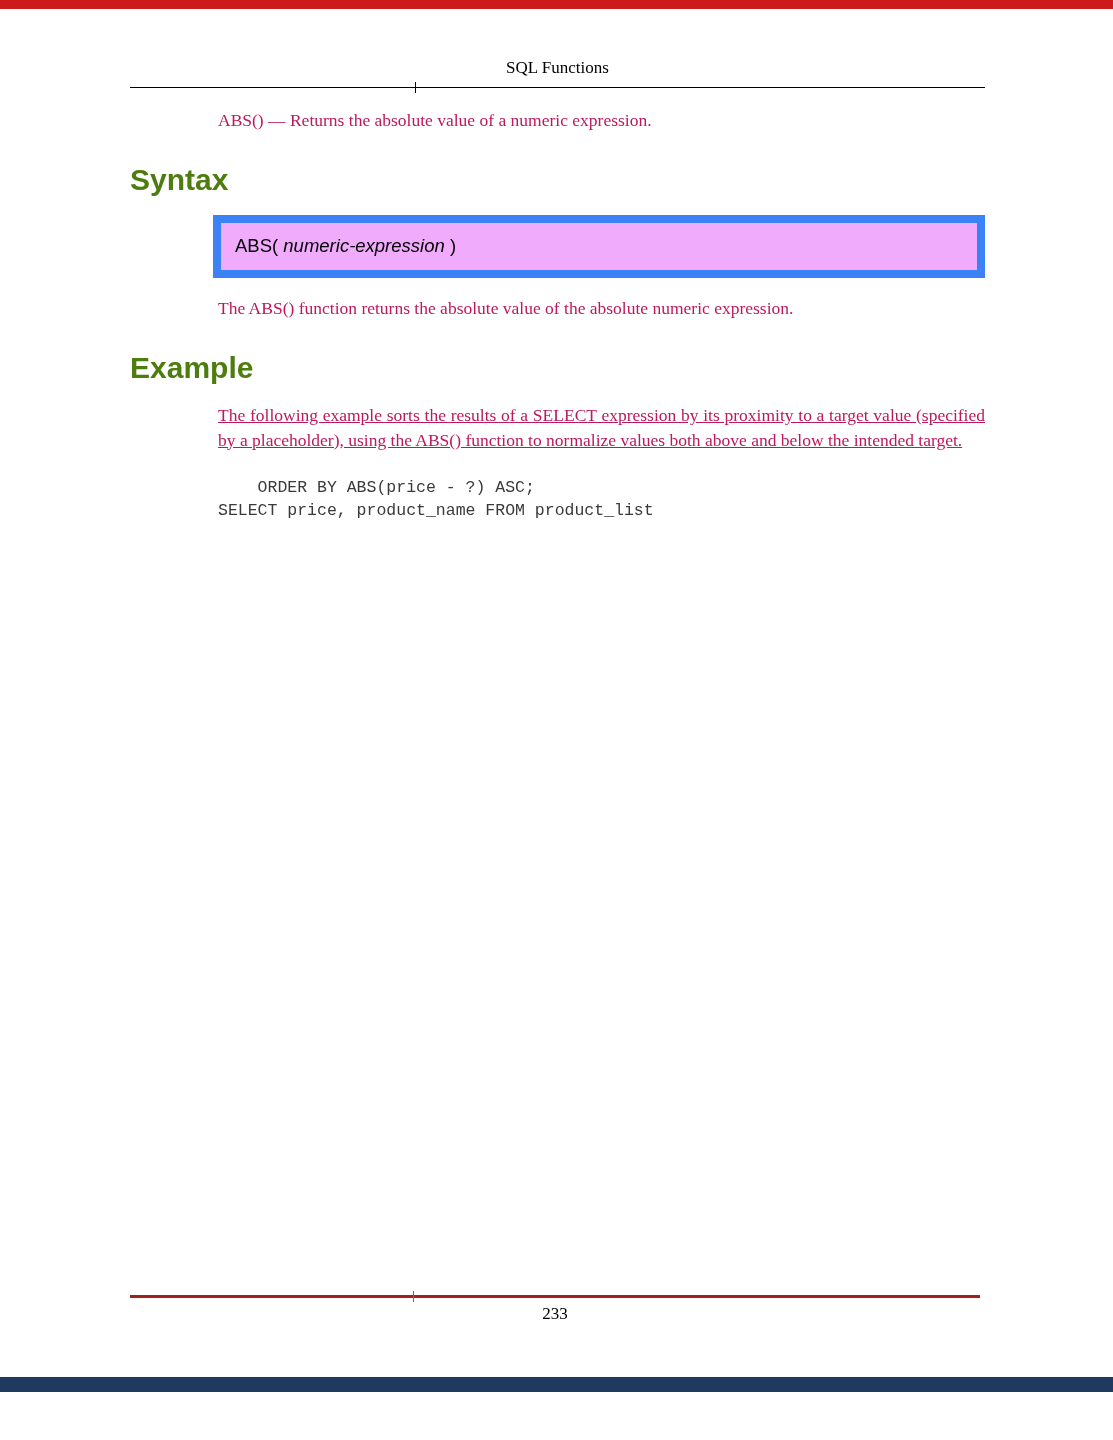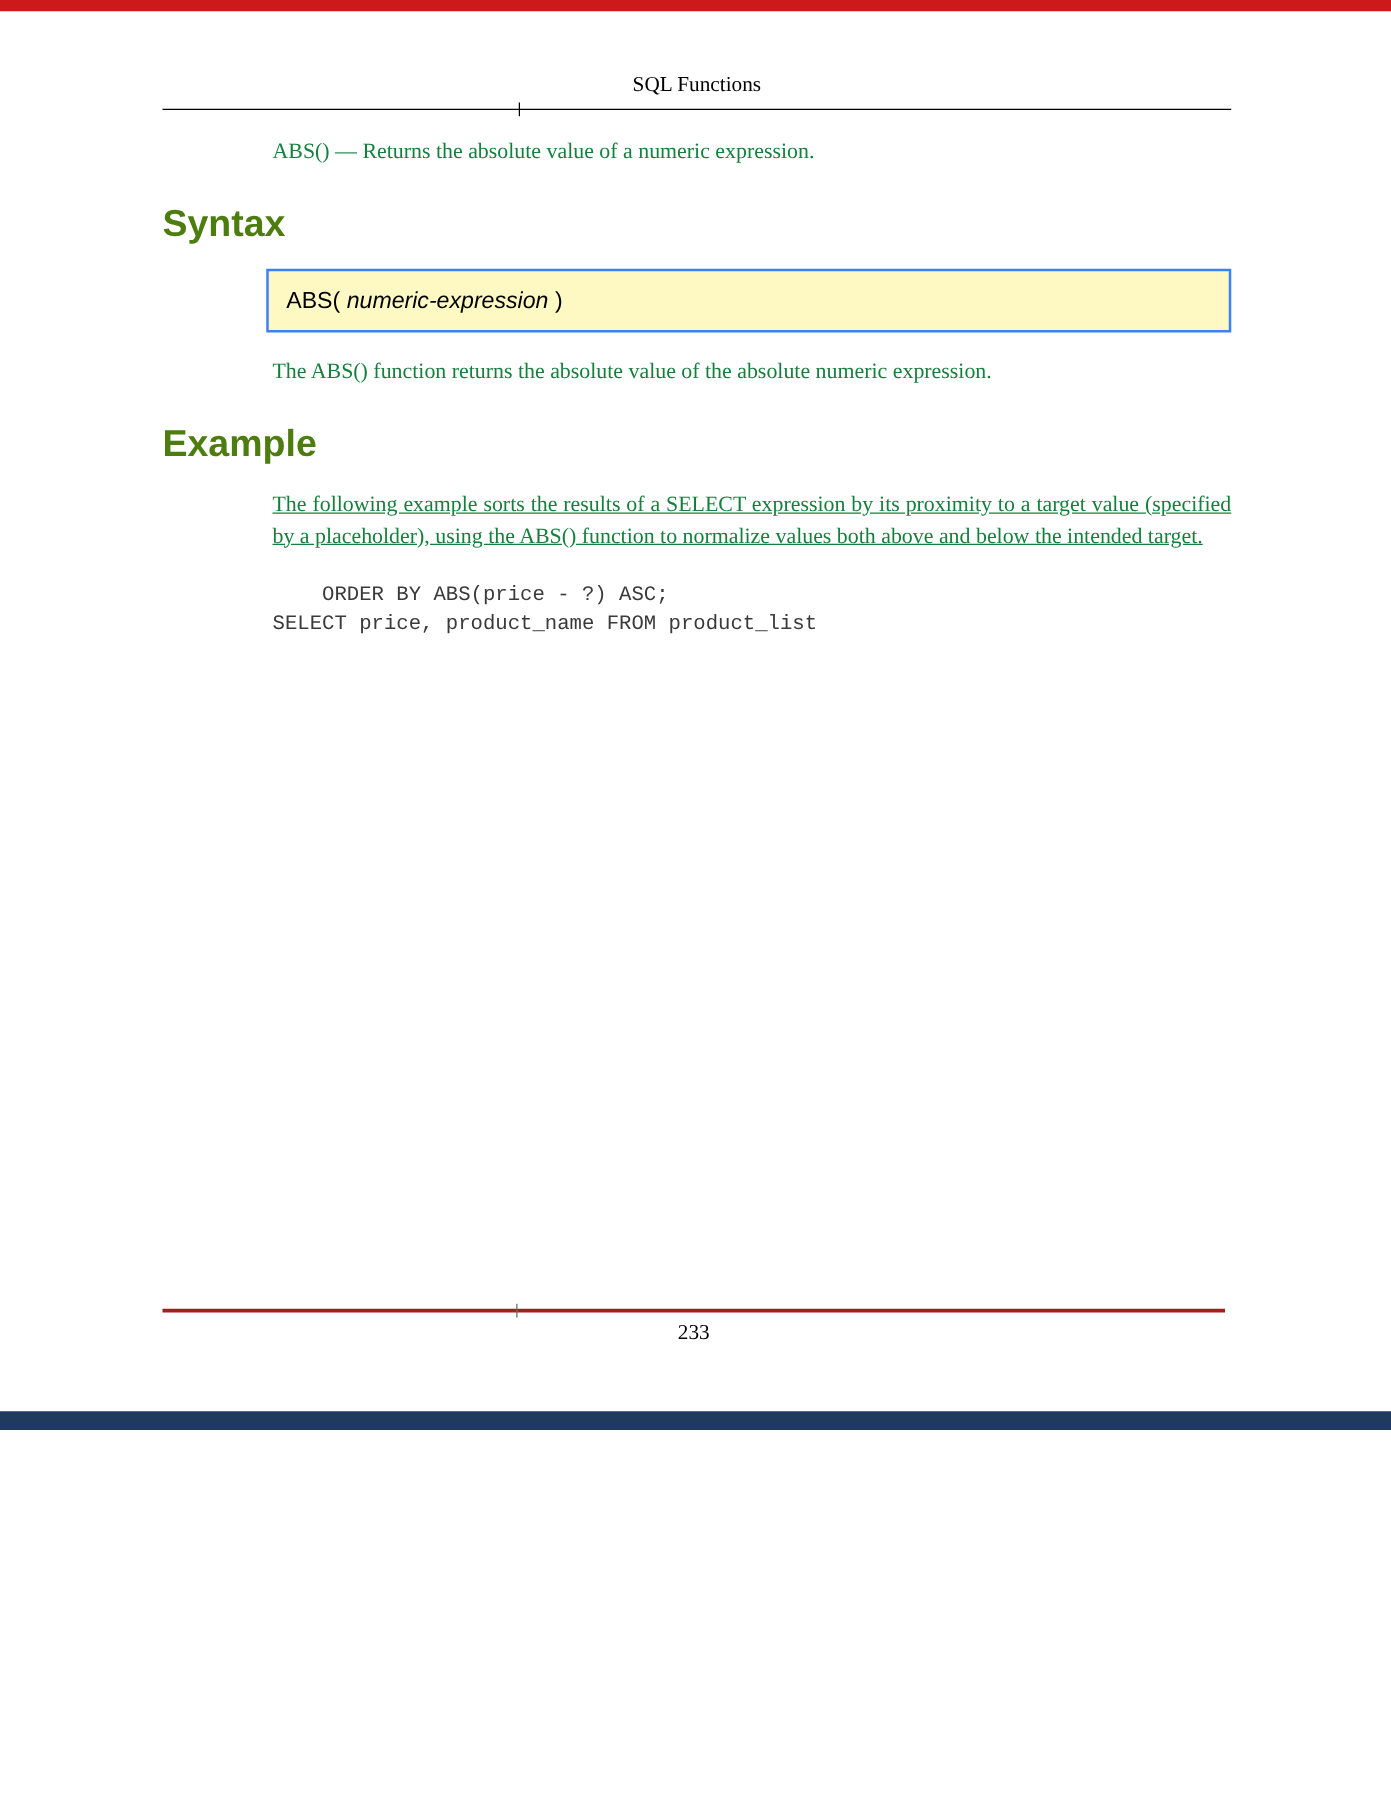--- a/index.html
+++ b/index.html
@@ -2,21 +2,21 @@
 <html><head>
 <meta charset="utf-8">
 <style>
   * { margin: 0; padding: 0; box-sizing: border-box; }
   html, body { background: #ffffff; }
   body { font-family: "Liberation Serif", serif; }
 
   .page {
     position: relative;
     width: 1113px;
-    height: 1144px;
+    height: 1392px;
     background: #ffffff;
     overflow: hidden;
     margin: 0 auto;
   }
 
   
   .top-bar {
     position: absolute;
     top: 0; left: 0; right: 0;
     height: 9px;
@@ -64,38 +64,38 @@
     font-family: "Liberation Sans", sans-serif;
     font-weight: 700;
     font-size: 44px;
     letter-spacing: -0.5px;
     color: #262b33;
   }
   .indent { margin-left: 88px; }
   p.body-text {
     font-size: 17.5px;
     line-height: 1.42;
-    color: #15803d;
+    color: #be185d;
   }
   .intro { margin-top: 20px; }
 
   h2.section-heading {
     margin-top: 30px;
     font-family: "Liberation Sans", sans-serif;
     font-weight: 700;
     font-size: 30px;
     color: #4d7c0f;
   }
 
   .syntax-box {
     margin-top: 18px;
     margin-left: 83px;
-    border: 2px solid #3b82f6;
+    border: 8px solid #3b82f6;
     padding: 12px 14px 13px 14px;
-    background: #fef9c3;
+    background: #f0abfc;
   }
   .syntax-code {
     font-family: "Liberation Sans", sans-serif;
     font-size: 18.5px;
     color: #000000;
     white-space: pre;
   }
   .syntax-code em { font-style: italic; }
 
   .desc-para { margin-top: 18px; }

